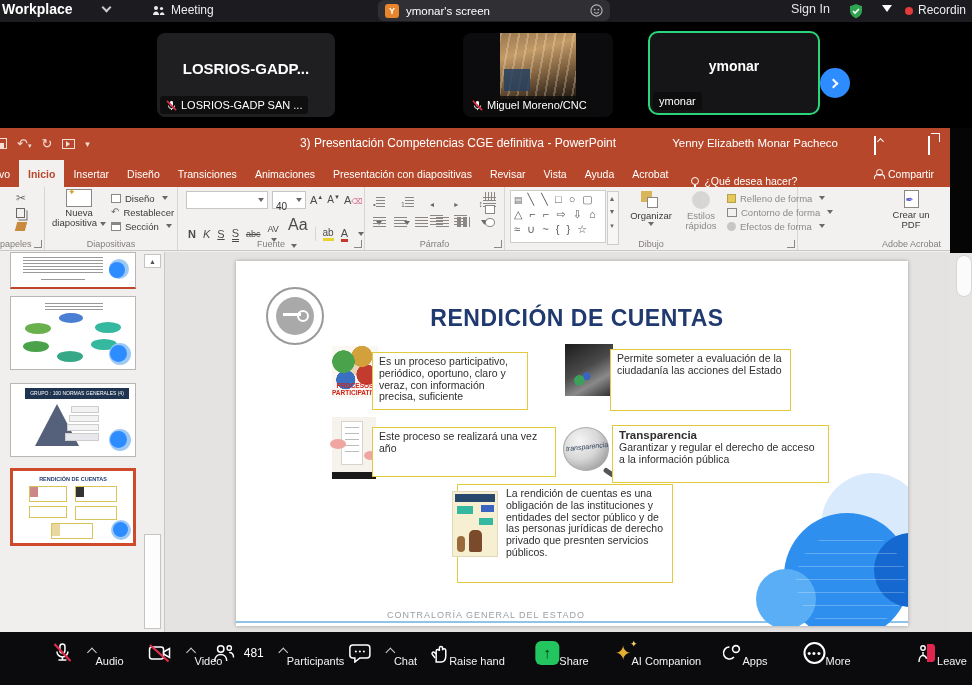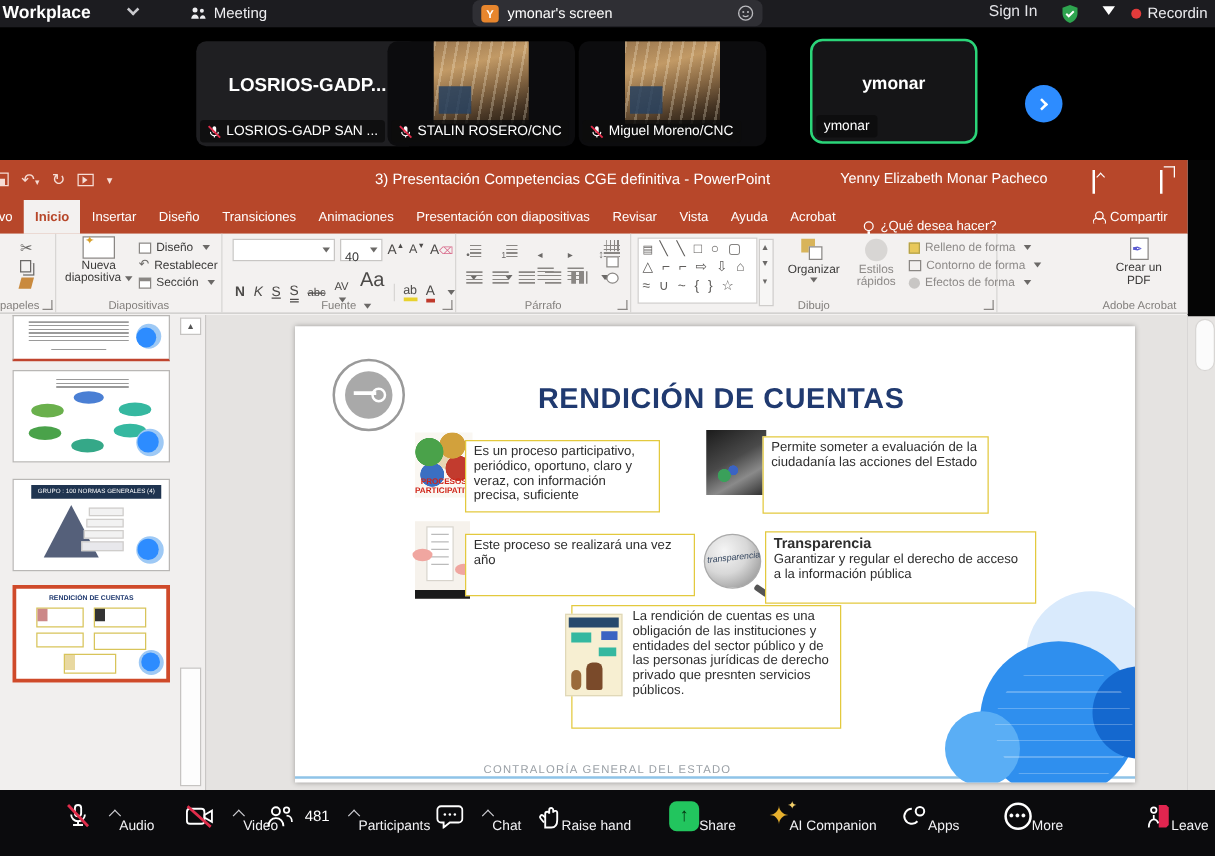--- a/index.html
+++ b/index.html
@@ -199,49 +199,35 @@
       <div class="chip">
         <svg width="11" height="11" viewBox="0 0 12 12">
             <rect x="4.4" y="1" width="3.2" height="6" rx="1.6" fill="#fff"></rect>
             <path d="M2.6 6a3.4 3.4 0 006.8 0" stroke="#fff" fill="none"></path>
             <line x1="6" y1="9.4" x2="6" y2="11" stroke="#fff"></line>
             <line x1="1" y1="1" x2="11" y2="11" stroke="#e02d4b" stroke-width="1.7"></line>
           </svg>
         <span>LOSRIOS-GADP SAN ...</span>
       </div>
     </div>
-    <div class="tile" style="left:310px;width:150px;background:#0c0c0e;">
+    <div class="tile" style="left:463px;width:150px;background:#0c0c0e;">
       <div class="vidthumb">
           <div class="scrn"></div>
         </div>
       <div class="chip">
         <svg width="11" height="11" viewBox="0 0 12 12">
             <rect x="4.4" y="1" width="3.2" height="6" rx="1.6" fill="#fff"></rect>
             <path d="M2.6 6a3.4 3.4 0 006.8 0" stroke="#fff" fill="none"></path>
             <line x1="6" y1="9.4" x2="6" y2="11" stroke="#fff"></line>
             <line x1="1" y1="1" x2="11" y2="11" stroke="#e02d4b" stroke-width="1.7"></line>
           </svg>
-        <span>STALIN ROSERO/CNC</span>
-      </div>
-    </div>
-    <div class="tile" style="left:463px;width:150px;background:#0c0c0e;">
-      <div class="vidthumb">
-          <div class="scrn"></div>
-        </div>
-      <div class="chip">
-        <svg width="11" height="11" viewBox="0 0 12 12">
-            <rect x="4.4" y="1" width="3.2" height="6" rx="1.6" fill="#fff"></rect>
-            <path d="M2.6 6a3.4 3.4 0 006.8 0" stroke="#fff" fill="none"></path>
-            <line x1="6" y1="9.4" x2="6" y2="11" stroke="#fff"></line>
-            <line x1="1" y1="1" x2="11" y2="11" stroke="#e02d4b" stroke-width="1.7"></line>
-          </svg>
         <span>Miguel Moreno/CNC</span>
       </div>
     </div>
-    <div class="tile active" style="left:648px;width:134px;top:9px;">
+    <div class="tile active" style="left:648px;width:172px;top:9px;">
       <div class="big-name" style="font-size:14px;">ymonar</div>
       <div class="chip">
         <span>ymonar</span>
       </div>
     </div>
     <div class="next-btn">
         <span class="chev"></span>
       </div>
   </div>
 

